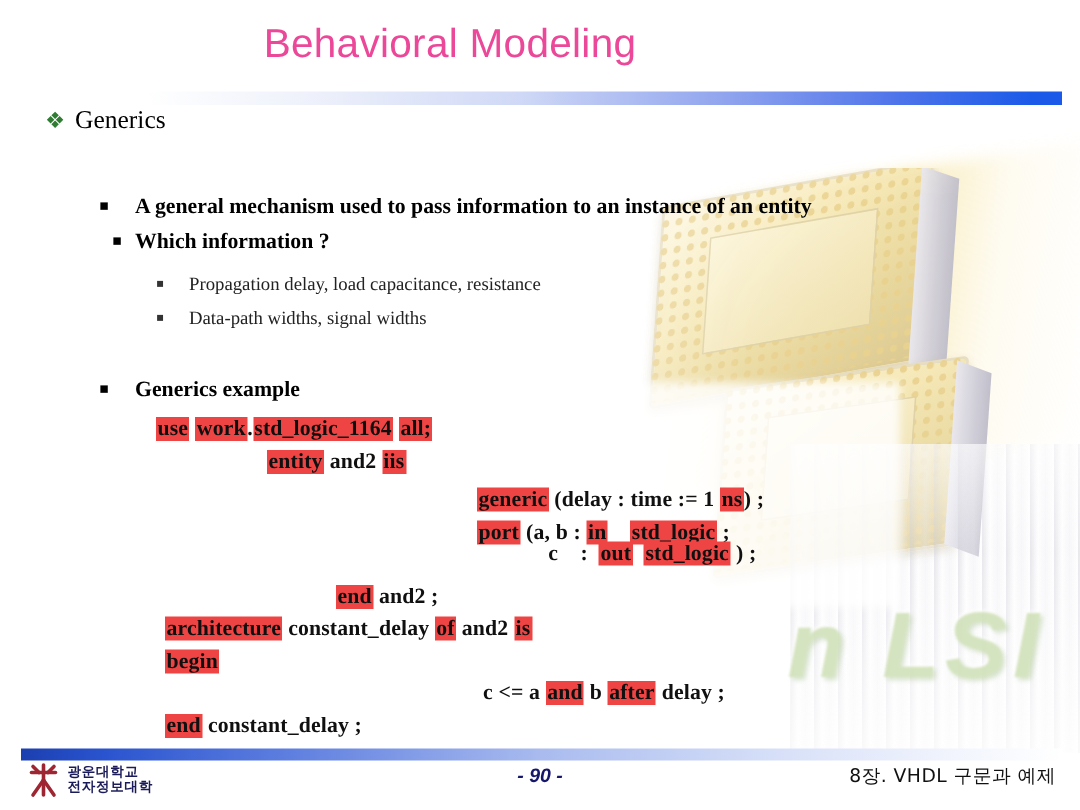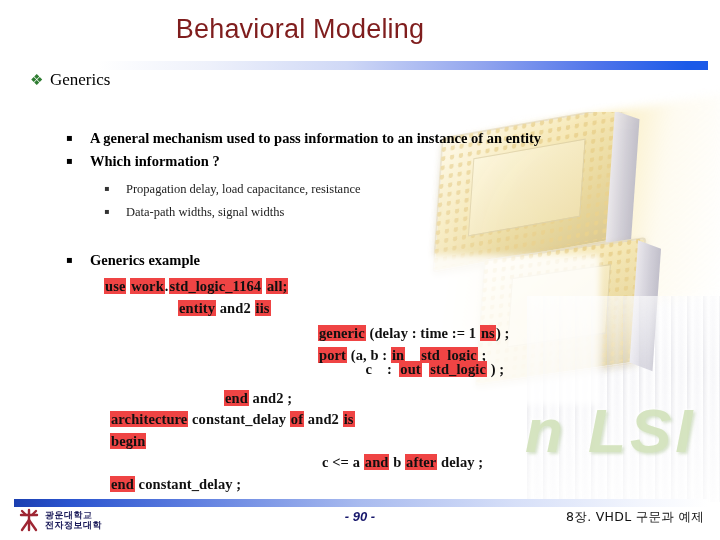--- a/index.html
+++ b/index.html
@@ -125,21 +125,21 @@
   }
 
   
   .title {
     position: absolute;
     left: 0; top: 14px;
     width: 600px;
     text-align: center;
     font-family: "Liberation Sans", sans-serif;
     font-size: 27px;
-    color: #7f1d1d;
+    color: #ec4899;
     letter-spacing: .2px;
     z-index: 4;
   }
   .title-rule {
     position: absolute;
     left: 14px; top: 61px;
     width: 694px; height: 9px;
     background: linear-gradient(90deg,
        #ffffff 0%, #ffffff 12%, #eef1fb 28%,
        #cfd8f6 48%, #8fa3ee 68%, #4f74ea 84%, #1b5ae8 97%, #1b5ae8 100%);
@@ -298,21 +298,21 @@
   <div class="content">
 
     <div class="lvl1">
       <span class="marker">❖</span><span>Generics</span>
     </div>
 
     <div class="lvl2" style="top:130px;">
       <span class="marker">▪</span><span>A general mechanism used to pass information to an instance of an entity</span>
     </div>
 
-    <div class="lvl2" style="top:153px;">
+    <div class="lvl2" style="top:153px;text-align:center;">
       <span class="marker">▪</span><span>Which information ?</span>
     </div>
 
     <div class="lvl3" style="top:182px;">
       <span class="marker">▪</span><span>Propagation delay, load capacitance, resistance</span>
     </div>
 
     <div class="lvl3" style="top:205px;">
       <span class="marker">▪</span><span>Data-path widths, signal widths</span>
     </div>

